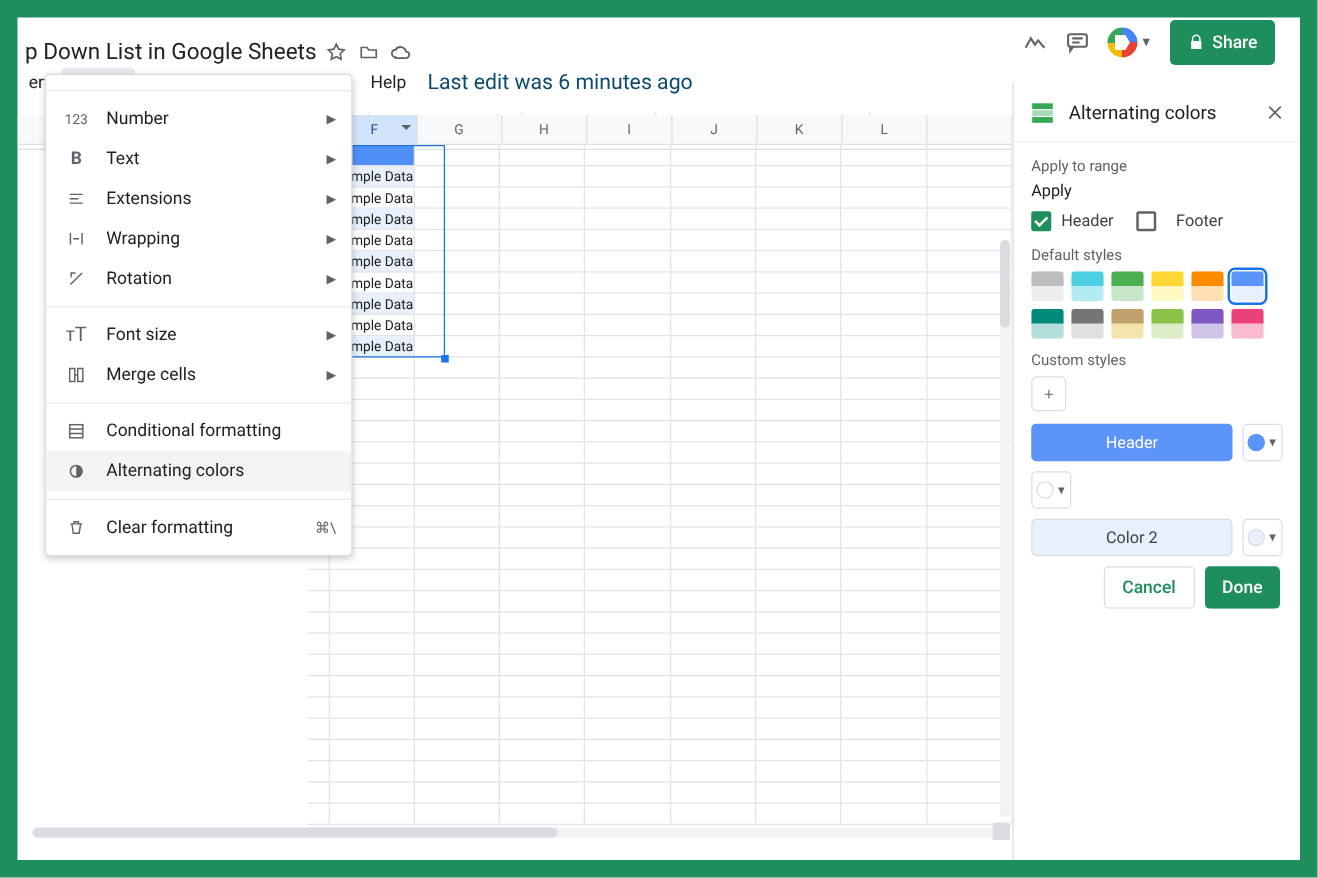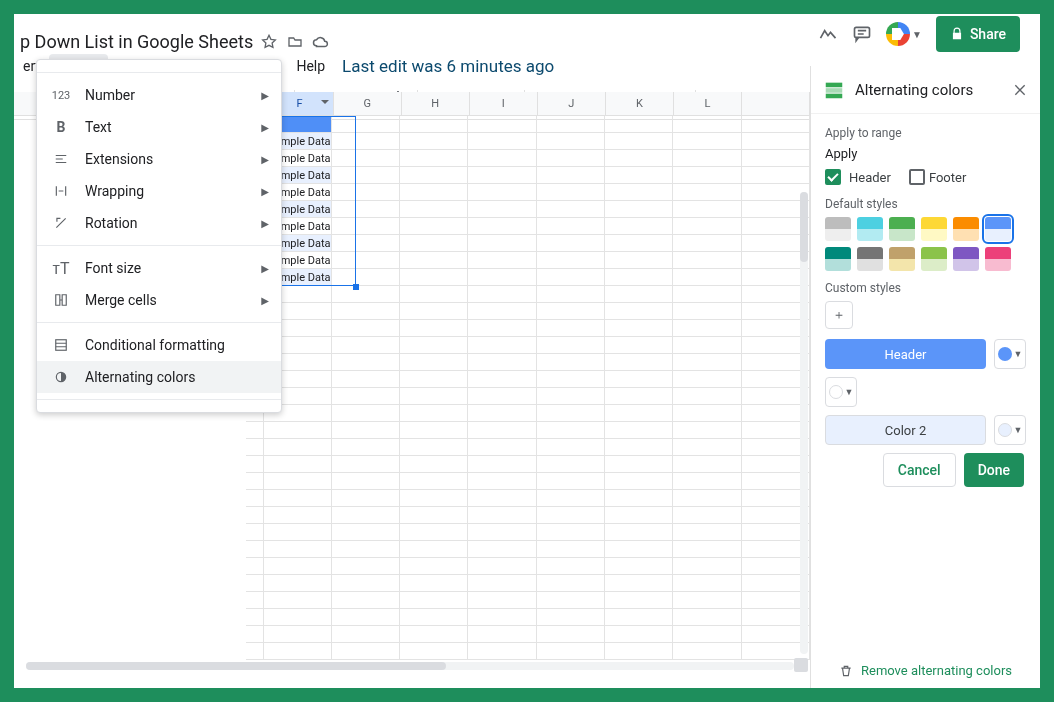--- a/index.html
+++ b/index.html
@@ -726,20 +726,29 @@
       </div>
     <div class="fm-item hover">
         <span class="fm-icon">
           <svg width="14" height="14" viewBox="0 0 24 24" fill="#5f6368">
             <path d="M12 3a9 9 0 100 18 9 9 0 000-18zm0 2v14a7 7 0 010-14z"></path>
           </svg>
         </span>
         <span>Alternating colors</span>
       </div>
     <div class="fm-sep"></div>
+    <div class="fm-item">
+        <span class="fm-icon">
+          <svg width="14" height="14" viewBox="0 0 24 24" stroke="#5f6368" stroke-width="2" fill="none">
+            <path d="M4 7h16M9 7V4h6v3M6 7l2 13h8l2-13"></path>
+          </svg>
+        </span>
+        <span>Clear formatting</span>
+        <span class="fm-short">⌘\</span>
+      </div>
   </div>
 
   <div class="sidepanel">
     <div class="sp-head">
       <span>
           <svg width="22" height="22" viewBox="0 0 24 24">
             <rect x="3" y="4" width="18" height="5" fill="#34a853"></rect>
             <rect x="3" y="10" width="18" height="5" fill="#a8dab5"></rect>
             <rect x="3" y="16" width="18" height="5" fill="#34a853"></rect>
           </svg>
@@ -752,21 +761,21 @@
         </span>
     </div>
     <div class="sp-body">
       <div class="sp-label">Apply to range</div>
       <div class="sp-label" style="color:#202124;font-size:13px;margin-bottom:8px">Apply</div>
       <div class="chk-row">
         <div style="display:flex;align-items:center;gap:8px">
             <span class="chkb on"></span>
             <span>Header</span>
           </div>
-        <div style="display:flex;align-items:center;gap:4px">
+        <div style="display:flex;align-items:center;gap:16px">
             <span class="chkb"></span>
             <span>Footer</span>
           </div>
       </div>
       <div class="sp-label">Default styles</div>
       <div class="swatch-grid" id="swatches">
           <div class="swatch">
             <div class="t" style="background:#bdbdbd"></div>
             <div class="b" style="background:#eeeeee"></div>
           </div>
@@ -835,21 +844,15 @@
         <div class="color-pick">
             <span class="dot" id="dot2" style="background: rgb(232, 240, 254); border: 1px solid rgb(218, 220, 224);"></span>
             <span style="font-size:9px;color:#5f6368">▼</span>
           </div>
       </div>
       <div class="sp-footer">
         <div class="btn cancel">Cancel</div>
         <div class="btn done">Done</div>
       </div>
     </div>
-    <div class="remove-row">
-      <svg width="14" height="14" viewBox="0 0 24 24" fill="none" stroke="#5f6368" stroke-width="2">
-          <path d="M4 7h16M9 7V4h6v3M6 7l2 13h8l2-13"></path>
-        </svg>
-      <span>Remove alternating colors</span>
-    </div>
   </div>
 
 </div>
 
 </body></html>

